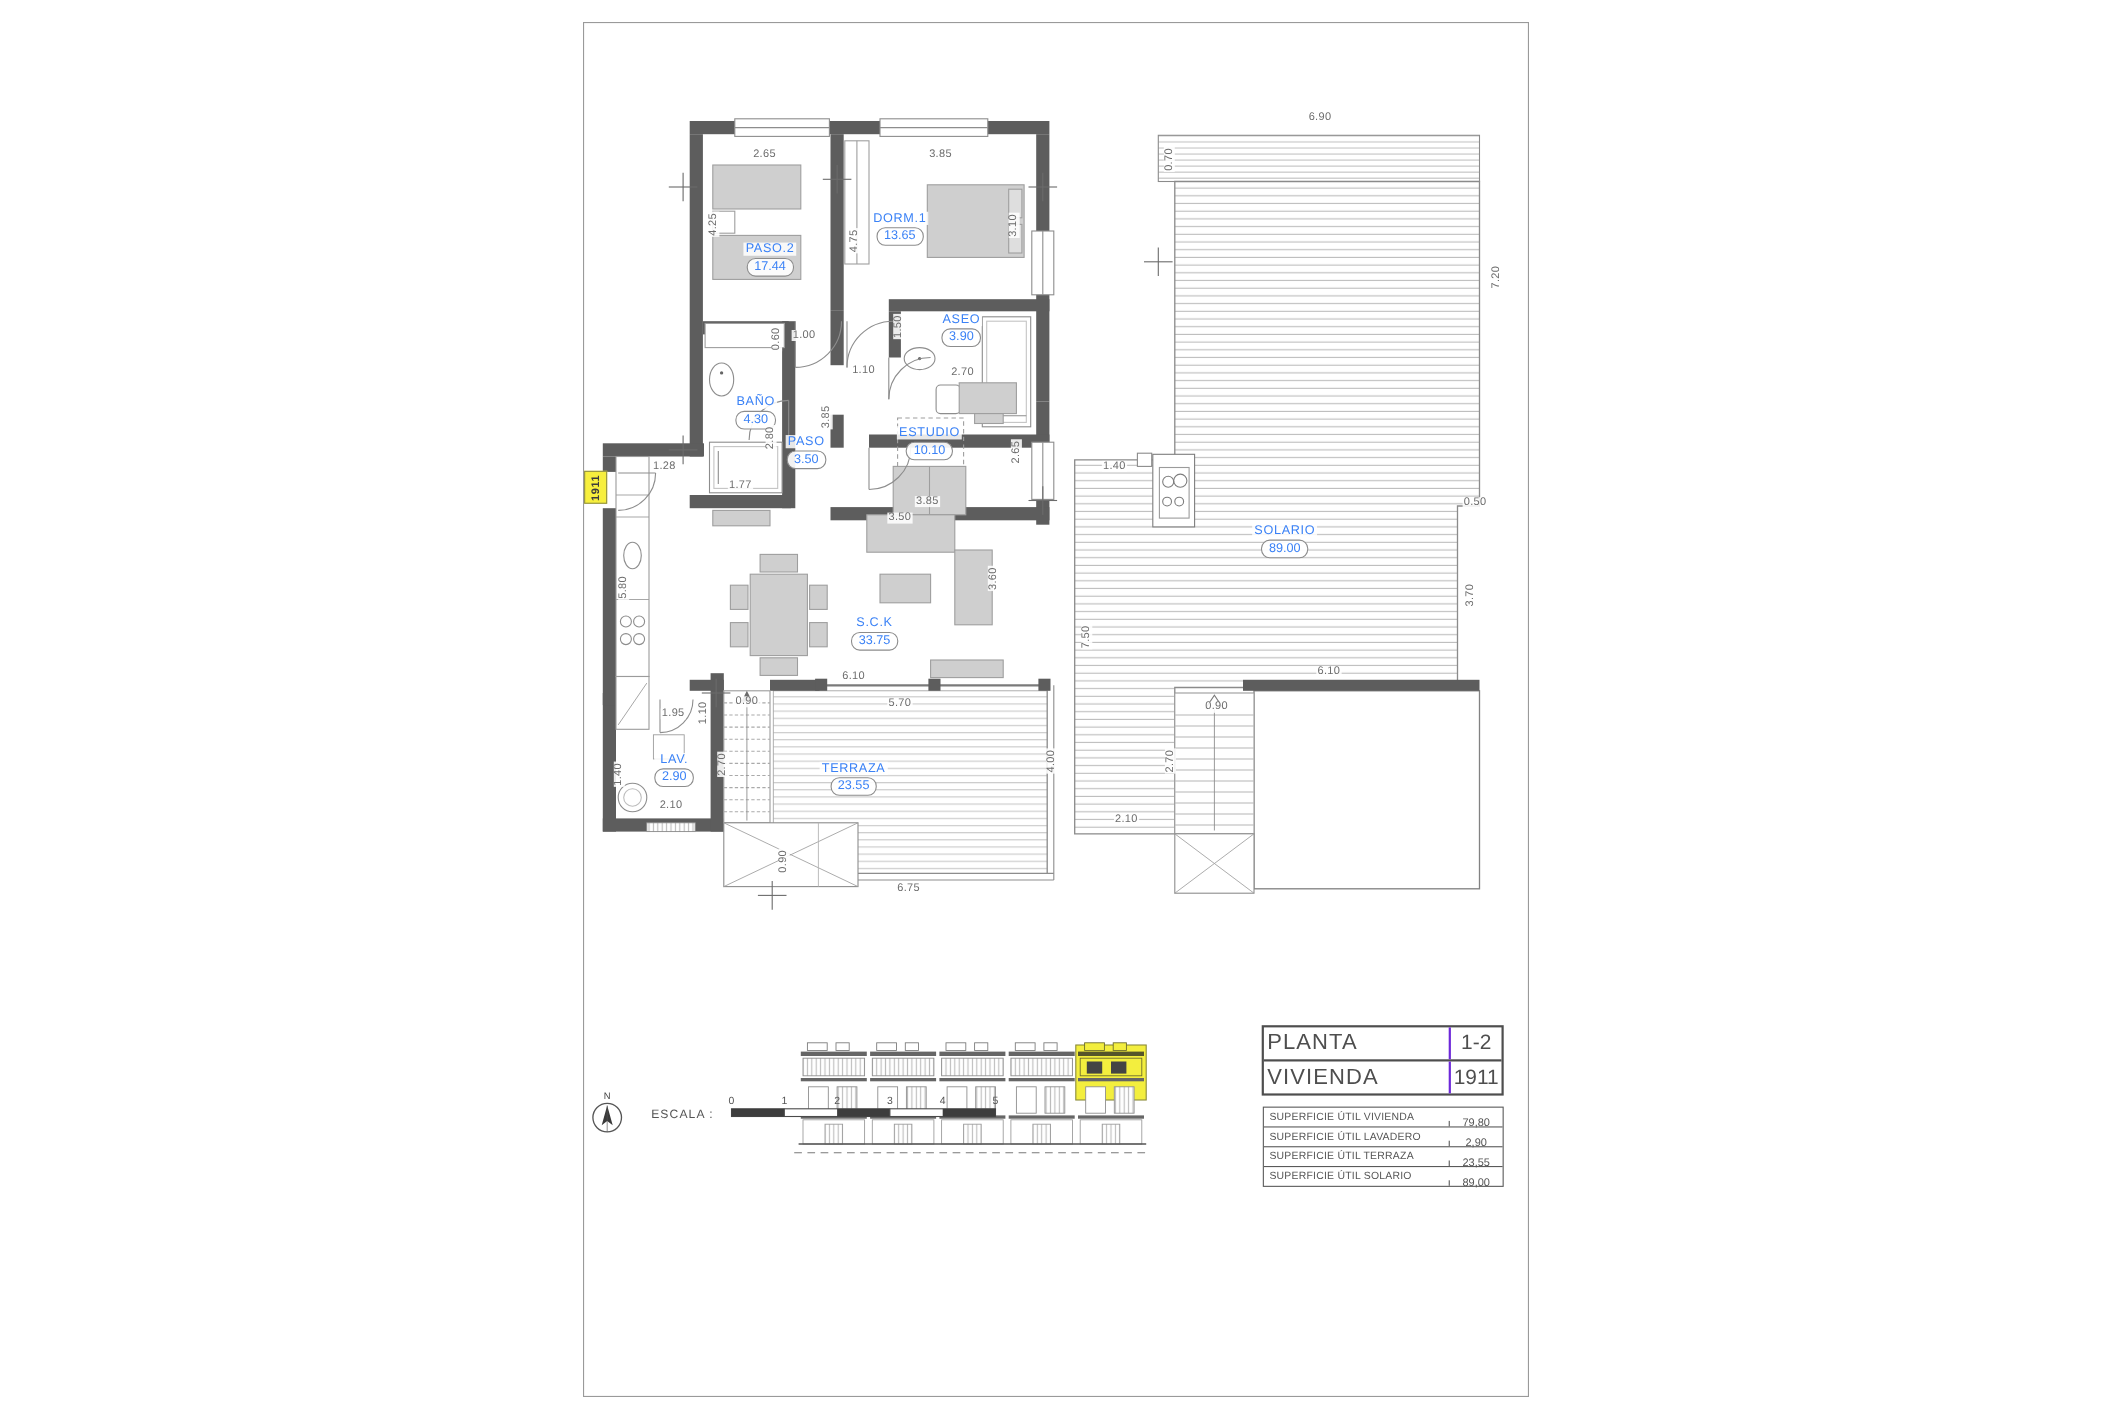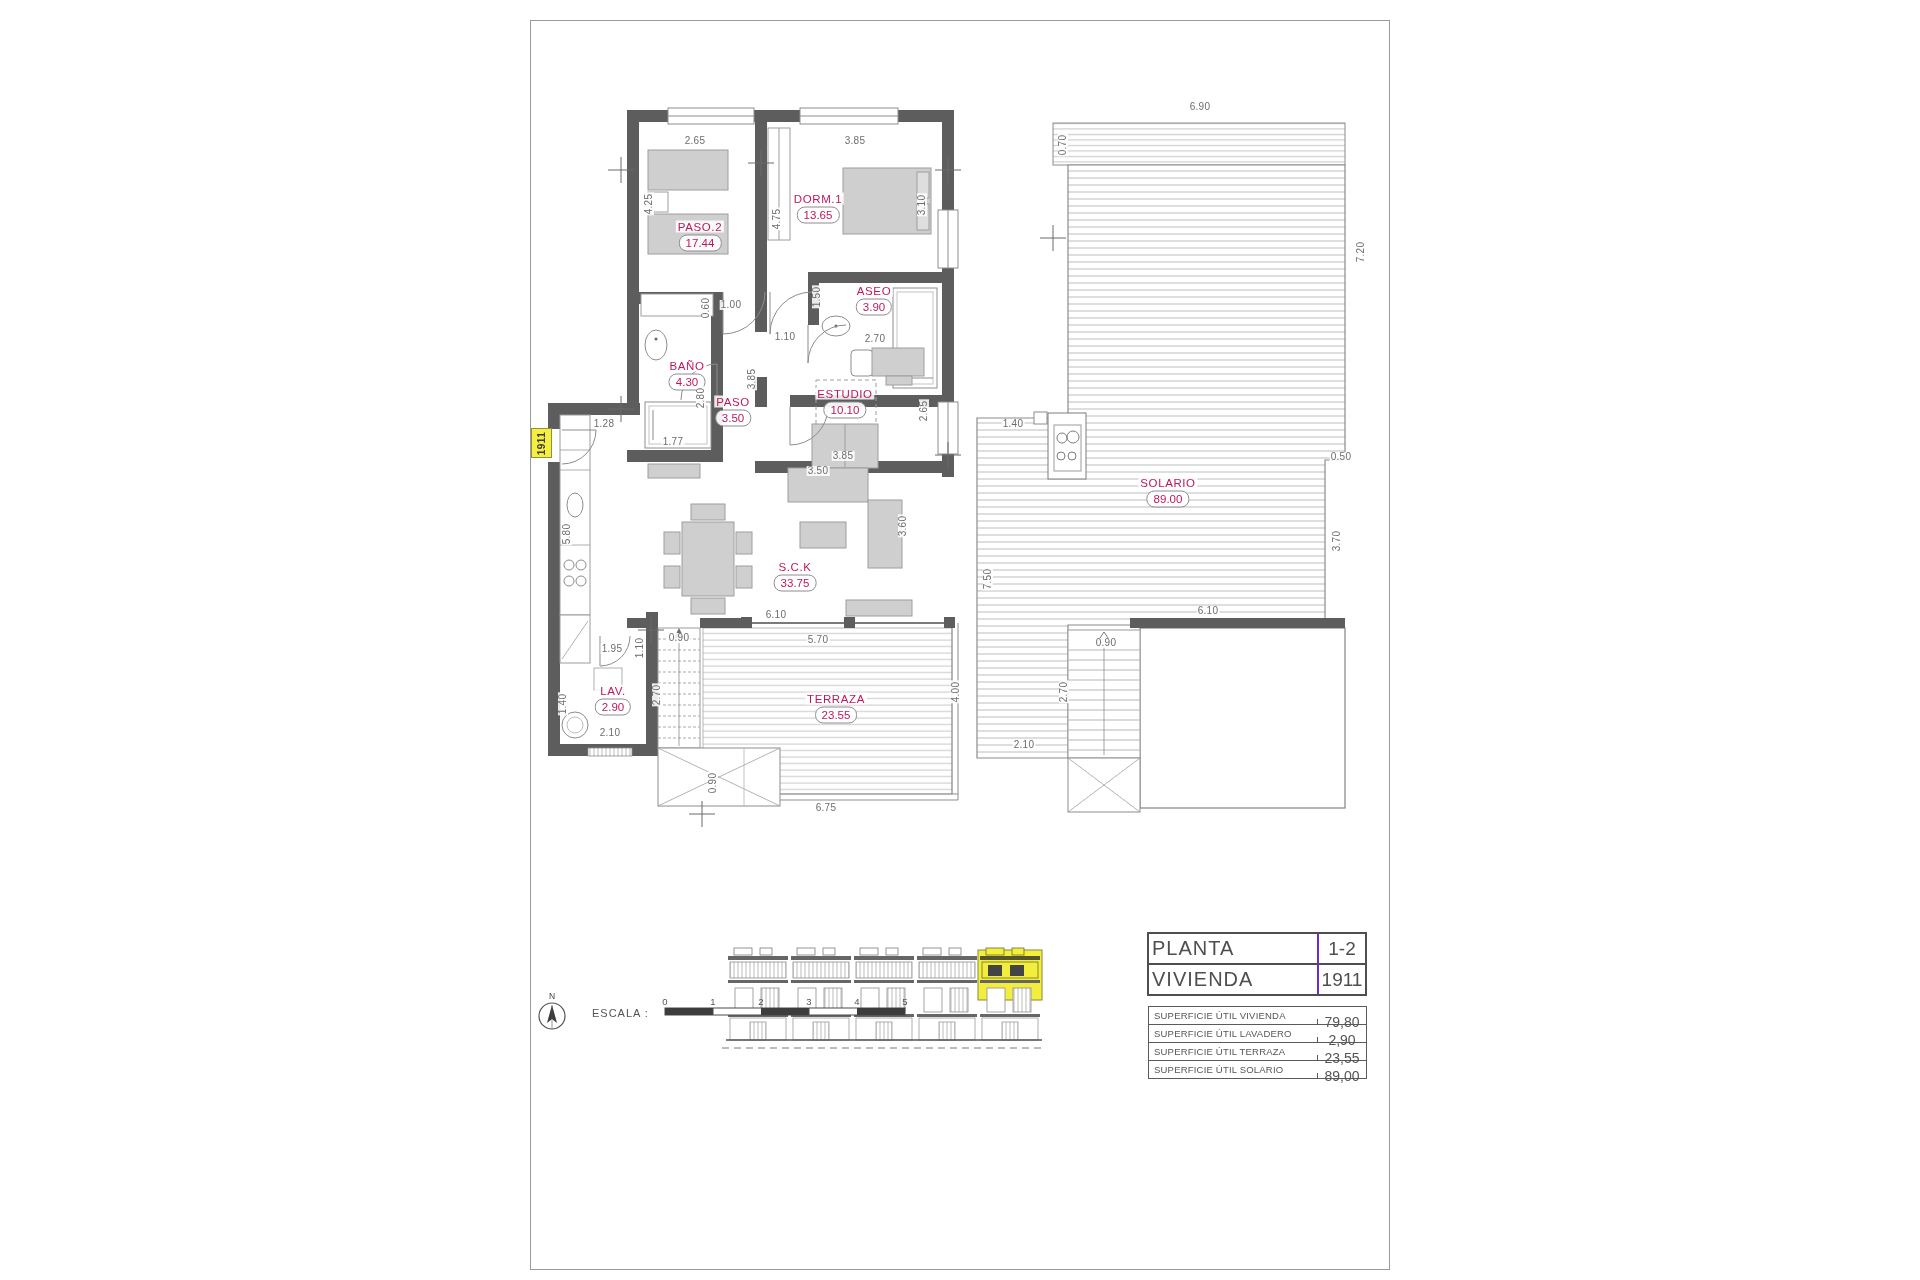--- a/index.html
+++ b/index.html
@@ -5,21 +5,21 @@
   html,body{margin:0;padding:0;background:#fff;}
   .page{position:relative;width:1920px;height:1280px;background:#fff;overflow:hidden;
         font-family:"Liberation Sans",sans-serif;}
   .frame{position:absolute;left:530px;top:20px;width:858px;height:1248px;border:1.5px solid #9a9a9a;background:#fff;}
   svg.lines{position:absolute;left:0;top:0;}
   
   .dim{position:absolute;transform:translate(-50%,-50%);font-size:10px;line-height:1;
        color:#6d6d6d;background:rgba(255,255,255,.88);padding:0 1px;white-space:nowrap;letter-spacing:.3px;}
   .dim.v{transform:translate(-50%,-50%) rotate(-90deg);}
   
-  .room{position:absolute;transform:translate(-50%,-50%);text-align:center;color:#be185d;}
+  .room{position:absolute;transform:translate(-50%,-50%);text-align:center;color:#3b82f6;}
   .room .rn{font-size:11.5px;letter-spacing:.6px;white-space:nowrap;background:rgba(255,255,255,.85);padding:0 2px;}
   .room .ra{display:inline-block;margin-top:2px;border:1.3px solid #8c8c8c;border-radius:8px;
             padding:0 6px;font-size:11.5px;line-height:15px;background:rgba(255,255,255,.92);}
   
   .tag{position:absolute;left:531px;top:428px;width:19px;height:28px;background:#f7ef3d;
        border:1px solid #8f8f45;display:flex;align-items:center;justify-content:center;}
   .tag span{transform:rotate(-90deg);font-size:10px;font-weight:bold;color:#3c3c3c;letter-spacing:.5px;}
   
   .wm{position:absolute;left:885px;top:618px;transform:translate(-50%,-50%);font-size:80px;font-weight:bold;
       letter-spacing:16px;color:#8a9097;opacity:.15;white-space:nowrap;pointer-events:none;}
@@ -28,21 +28,21 @@
   .tmain .row{display:flex;height:29px;align-items:stretch;}
   .tmain .row+.row{border-top:2px solid #4e4e4e;}
   .tmain .lbl{flex:1;padding-left:3px;font-size:20px;color:#4e4e4e;letter-spacing:1px;display:flex;align-items:center;}
   .tmain .val{width:46px;border-left:2px solid #6d28d9;display:flex;align-items:center;justify-content:center;
               font-size:19px;color:#4e4e4e;}
   .tsub{position:absolute;left:1148px;width:217px;border:1.2px solid #5a5a5a;background:#fff;}
   .tsub .row{display:flex;height:17px;align-items:stretch;}
   .tsub .row+.row{border-top:1.2px solid #5a5a5a;}
   .tsub .lbl{flex:1;padding-left:5px;font-size:9.5px;color:#555;letter-spacing:.2px;display:flex;align-items:center;white-space:nowrap;}
   .tsub .val{width:48px;border-left:1.2px solid #5a5a5a;display:flex;align-items:center;justify-content:center;
-             font-size:14px;color:#555;margin-top:12px;}
+             font-size:10px;color:#555;margin-top:12px;}
   #tutil{top:1006px;}
   #tbuilt{top:1087px;}
   
   .tick{position:absolute;top:996px;transform:translateX(-50%);font-size:9.5px;color:#555;}
   .escala{position:absolute;left:592px;top:1007px;font-size:11px;color:#555;letter-spacing:1px;}
   .north{position:absolute;left:552px;top:991px;transform:translateX(-50%);font-size:8.5px;color:#444;}
 </style>
 </head>
 <body>
 
@@ -362,21 +362,21 @@
 
   <div id="rooms">
       <div class="room" style="left: 700px; top: 236px;"><div class="rn">PASO.2</div><div class="ra">17.44</div></div>
       <div class="room" style="left: 818px; top: 208px;"><div class="rn">DORM.1</div><div class="ra">13.65</div></div>
       <div class="room" style="left: 874px; top: 300px;"><div class="rn">ASEO</div><div class="ra">3.90</div></div>
       <div class="room" style="left: 687px; top: 375px;"><div class="rn">BAÑO</div><div class="ra">4.30</div></div>
       <div class="room" style="left: 733px; top: 411px;"><div class="rn">PASO</div><div class="ra">3.50</div></div>
       <div class="room" style="left: 845px; top: 403px;"><div class="rn">ESTUDIO</div><div class="ra">10.10</div></div>
       <div class="room" style="left: 795px; top: 576px;"><div class="rn">S.C.K</div><div class="ra">33.75</div></div>
       <div class="room" style="left: 613px; top: 700px;"><div class="rn">LAV.</div><div class="ra">2.90</div></div>
-      <div class="room" style="left: 836px; top: 708px;"><div class="rn">TERRAZA</div><div class="ra">23.55</div></div>
+      <div class="room" style="left: 776px; top: 708px;"><div class="rn">TERRAZA</div><div class="ra">23.55</div></div>
       <div class="room" style="left: 1168px; top: 492px;"><div class="rn">SOLARIO</div><div class="ra">89.00</div></div>
     </div>
   <div id="dims">
       <div class="dim" style="left: 695px; top: 141px;">2.65</div>
       <div class="dim" style="left: 855px; top: 141px;">3.85</div>
       <div class="dim v" style="left: 649px; top: 204px;">4.25</div>
       <div class="dim v" style="left: 777px; top: 219px;">4.75</div>
       <div class="dim v" style="left: 922px; top: 205px;">3.10</div>
       <div class="dim v" style="left: 706px; top: 308px;">0.60</div>
       <div class="dim" style="left: 731px; top: 305px;">1.00</div>

